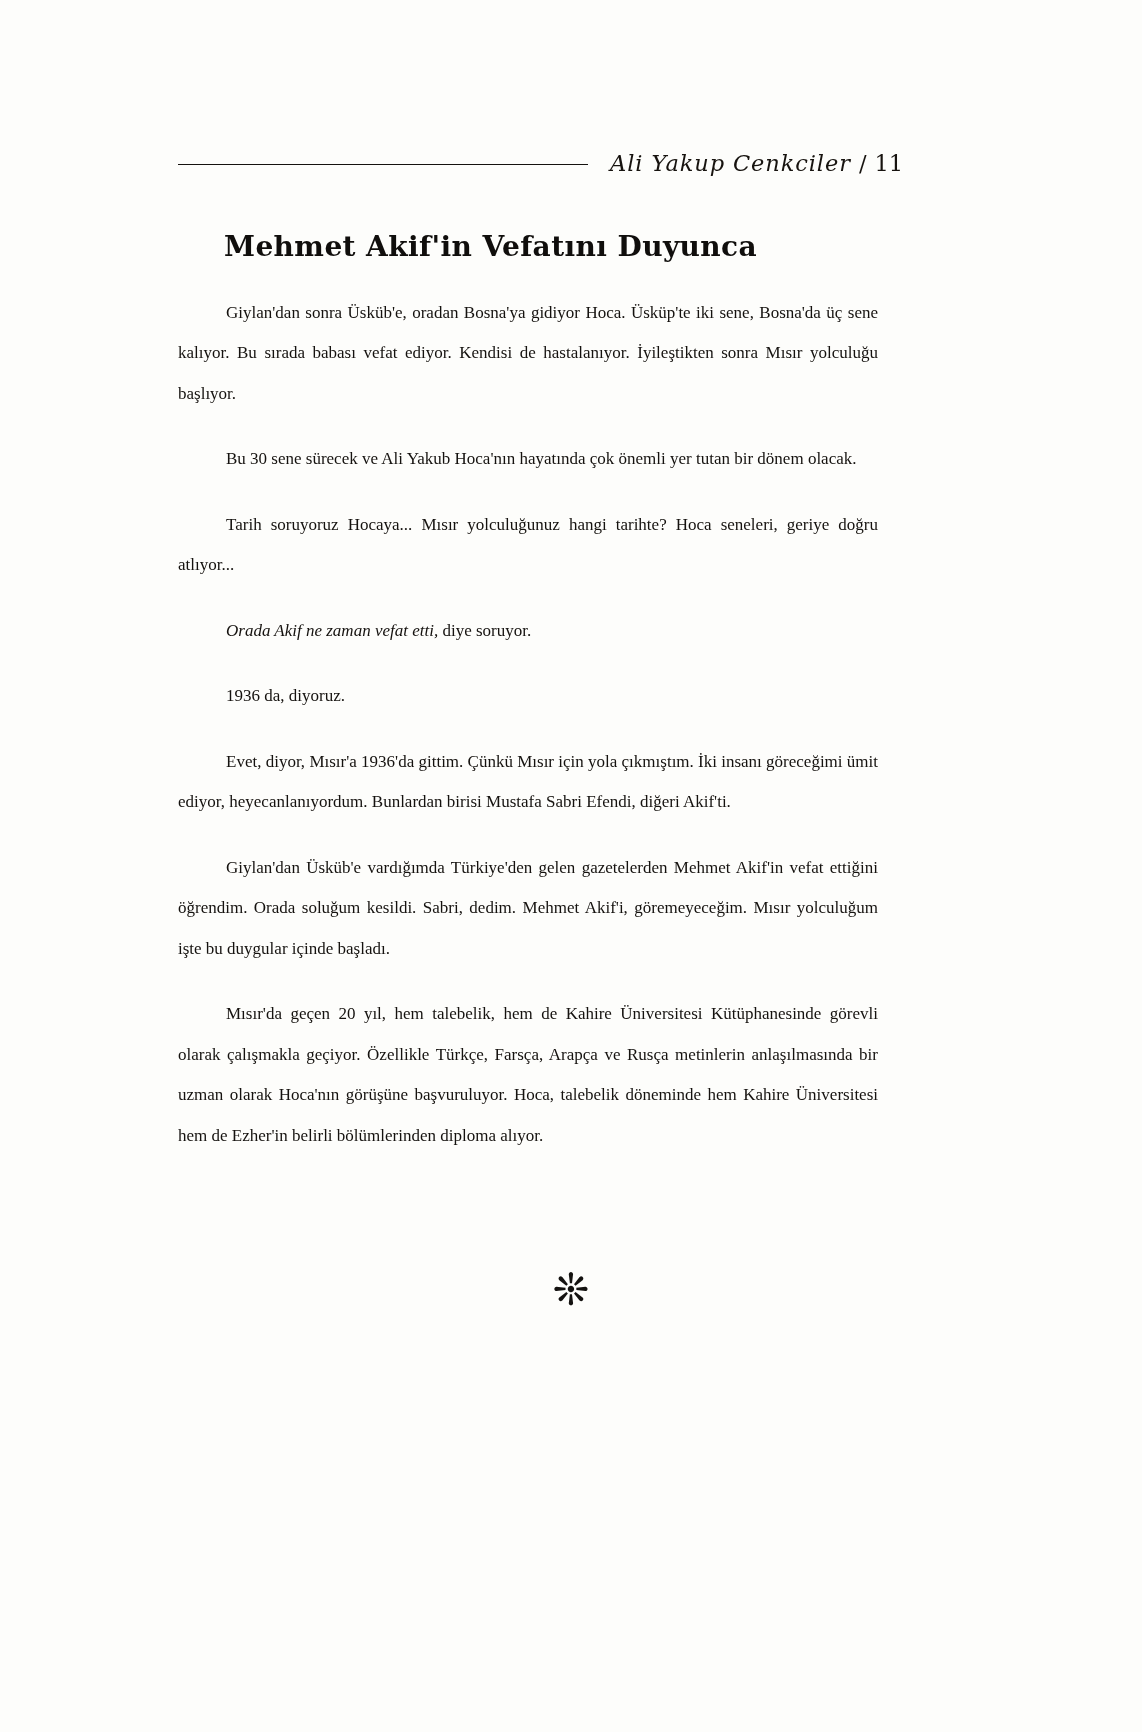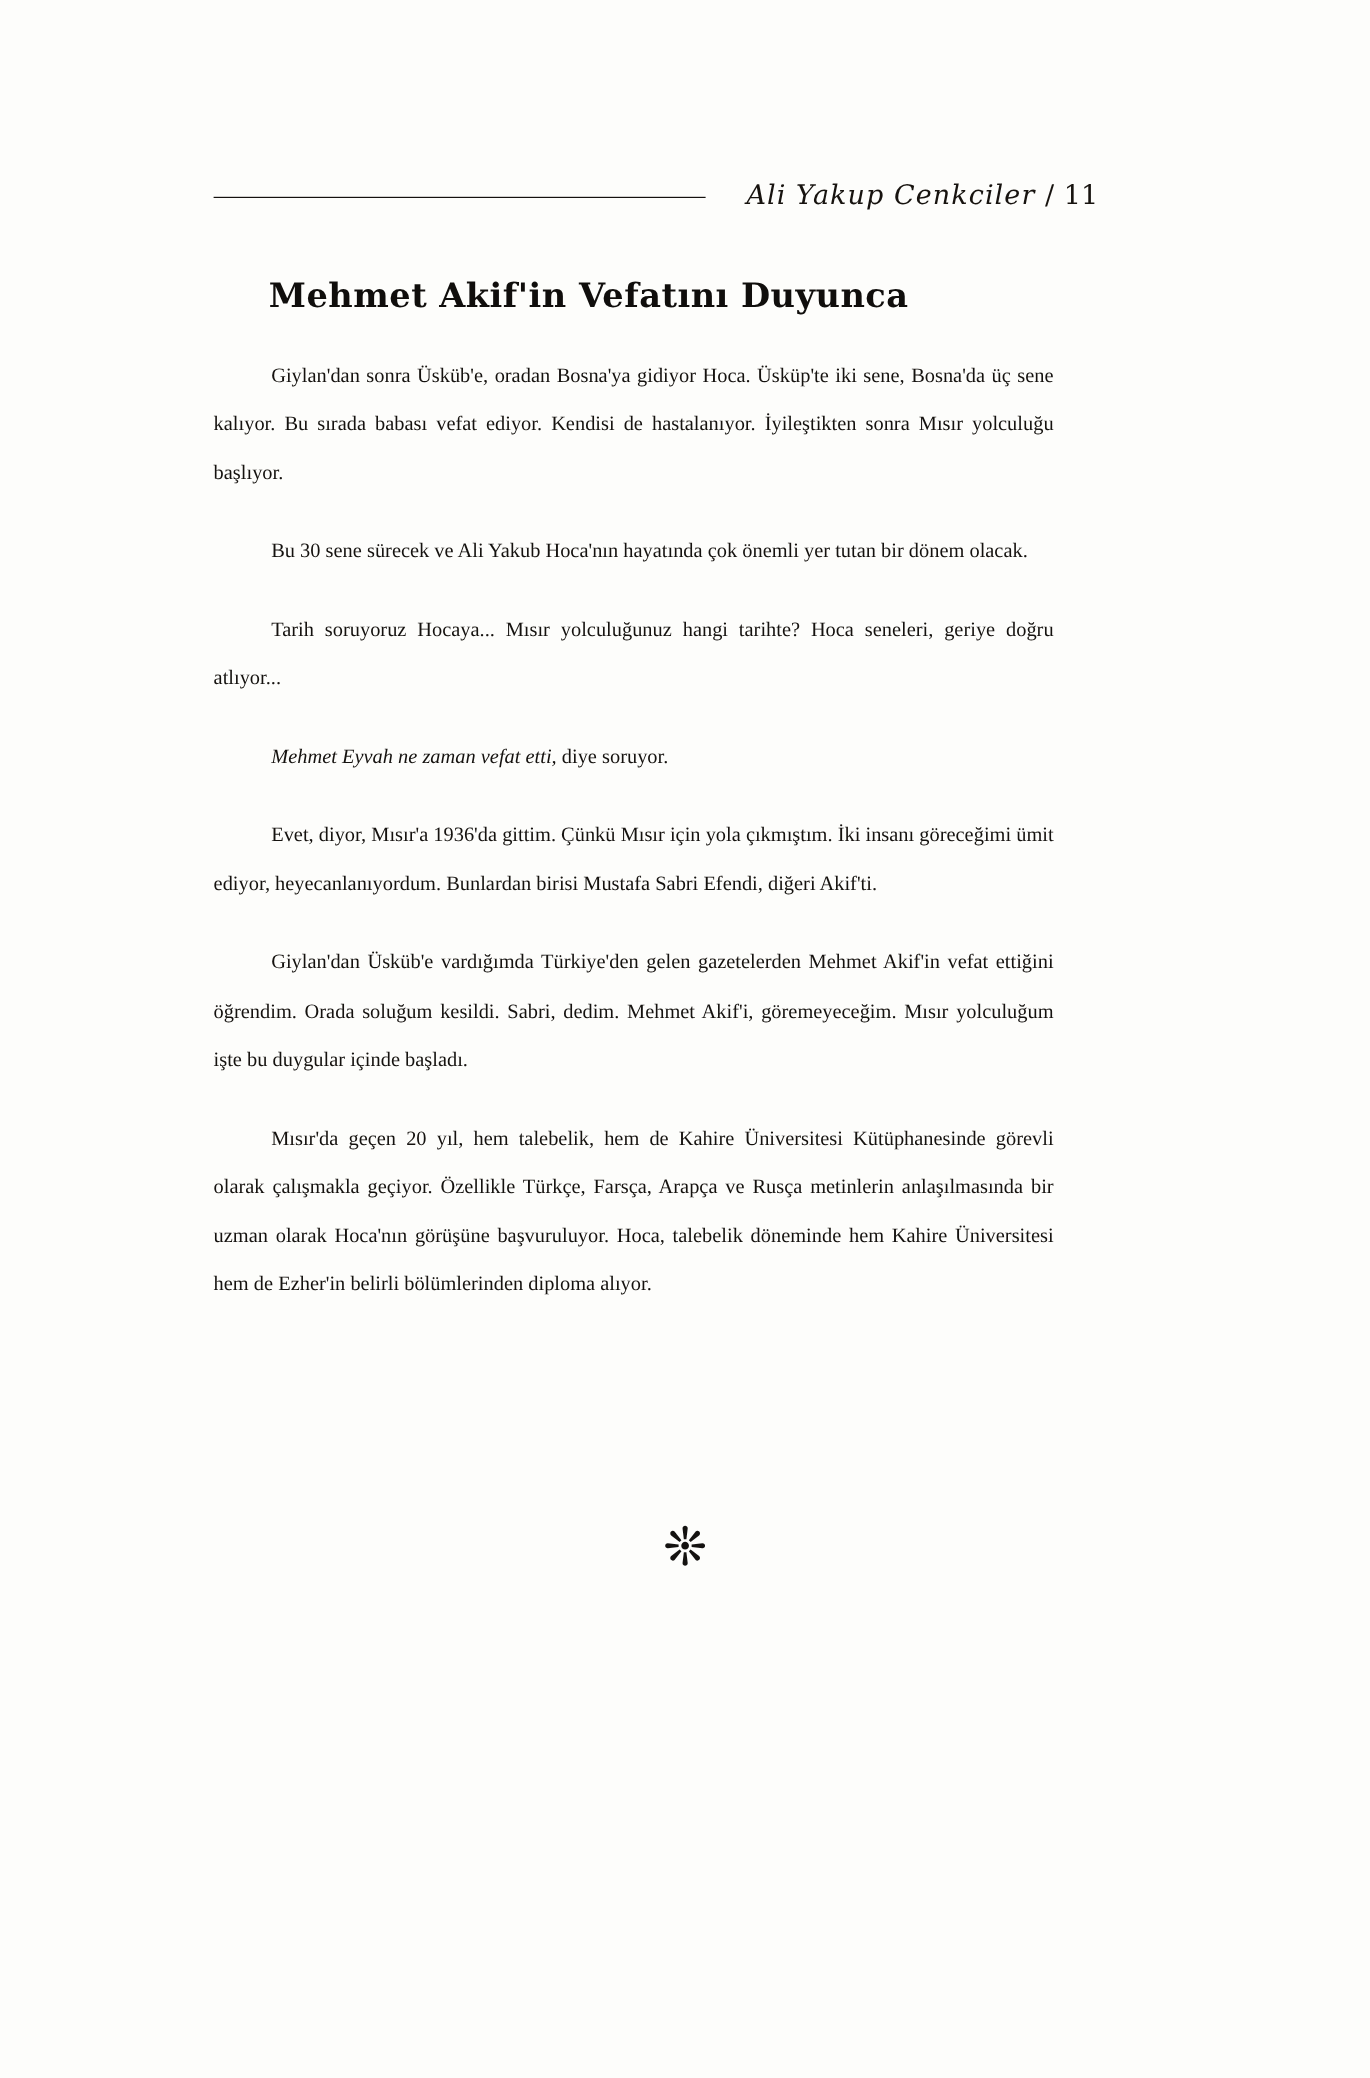--- a/index.html
+++ b/index.html
@@ -19,21 +19,21 @@
   }
 
   
   .running-head {
     position: absolute;
     left: 178px;
     top: 150px;
     width: 722px;
     display: flex;
     align-items: center;
-    gap: 16px;
+    gap: 4px;
   }
 
   .head-rule {
     flex: 0 0 410px;
     height: 0;
     border-top: 1.6px solid #15120f;
     margin-right: 18px;
     margin-top: 3px;
   }
 
@@ -124,22 +124,23 @@
   <div class="content">
 
     <h1 class="section-title">Mehmet Akif'in Vefatını Duyunca</h1>
 
     <p class="para">Giylan'dan sonra Üsküb'e, oradan Bosna'ya gidiyor Hoca. Üsküp'te iki sene, Bosna'da üç sene kalıyor. Bu sırada babası vefat ediyor. Kendisi de hastalanıyor. İyileştikten sonra Mısır yolculuğu başlıyor.</p>
 
     <p class="para">Bu 30 sene sürecek ve Ali Yakub Hoca'nın hayatında çok önemli yer tutan bir dönem olacak.</p>
 
     <p class="para">Tarih soruyoruz Hocaya... Mısır yolculuğunuz hangi tarihte? Hoca seneleri, geriye doğru atlıyor...</p>
 
-    <p class="para nojustify"><span class="ital">Mehmet Eyvah ne zaman vefat etti,</span><span> diye soruyor.</span></p>
+    <p class="para nojustify"><span class="ital">Orada Akif ne zaman vefat etti,</span><span> diye soruyor.</span></p>
 
+    <p class="para nojustify">1936 da, diyoruz.</p>
 
     <p class="para">Evet, diyor, Mısır'a 1936'da gittim. Çünkü Mısır için yola çıkmıştım. İki insanı göreceğimi ümit ediyor, heyecanlanıyordum. Bunlardan birisi Mustafa Sabri Efendi, diğeri Akif'ti.</p>
 
     <p class="para">Giylan'dan Üsküb'e vardığımda Türkiye'den gelen gazetelerden Mehmet Akif'in vefat ettiğini öğrendim. Orada soluğum kesildi. Sabri, dedim. Mehmet Akif'i, göremeyeceğim. Mısır yolculuğum işte bu duygular içinde başladı.</p>
 
     <p class="para last">Mısır'da geçen 20 yıl, hem talebelik, hem de Kahire Üniversitesi Kütüphanesinde görevli olarak çalışmakla geçiyor. Özellikle Türkçe, Farsça, Arapça ve Rusça metinlerin anlaşılmasında bir uzman olarak Hoca'nın görüşüne başvuruluyor. Hoca, talebelik döneminde hem Kahire Üniversitesi hem de Ezher'in belirli bölümlerinden diploma alıyor.</p>
 
   </div>
 
   <div class="ornament">❊</div>

